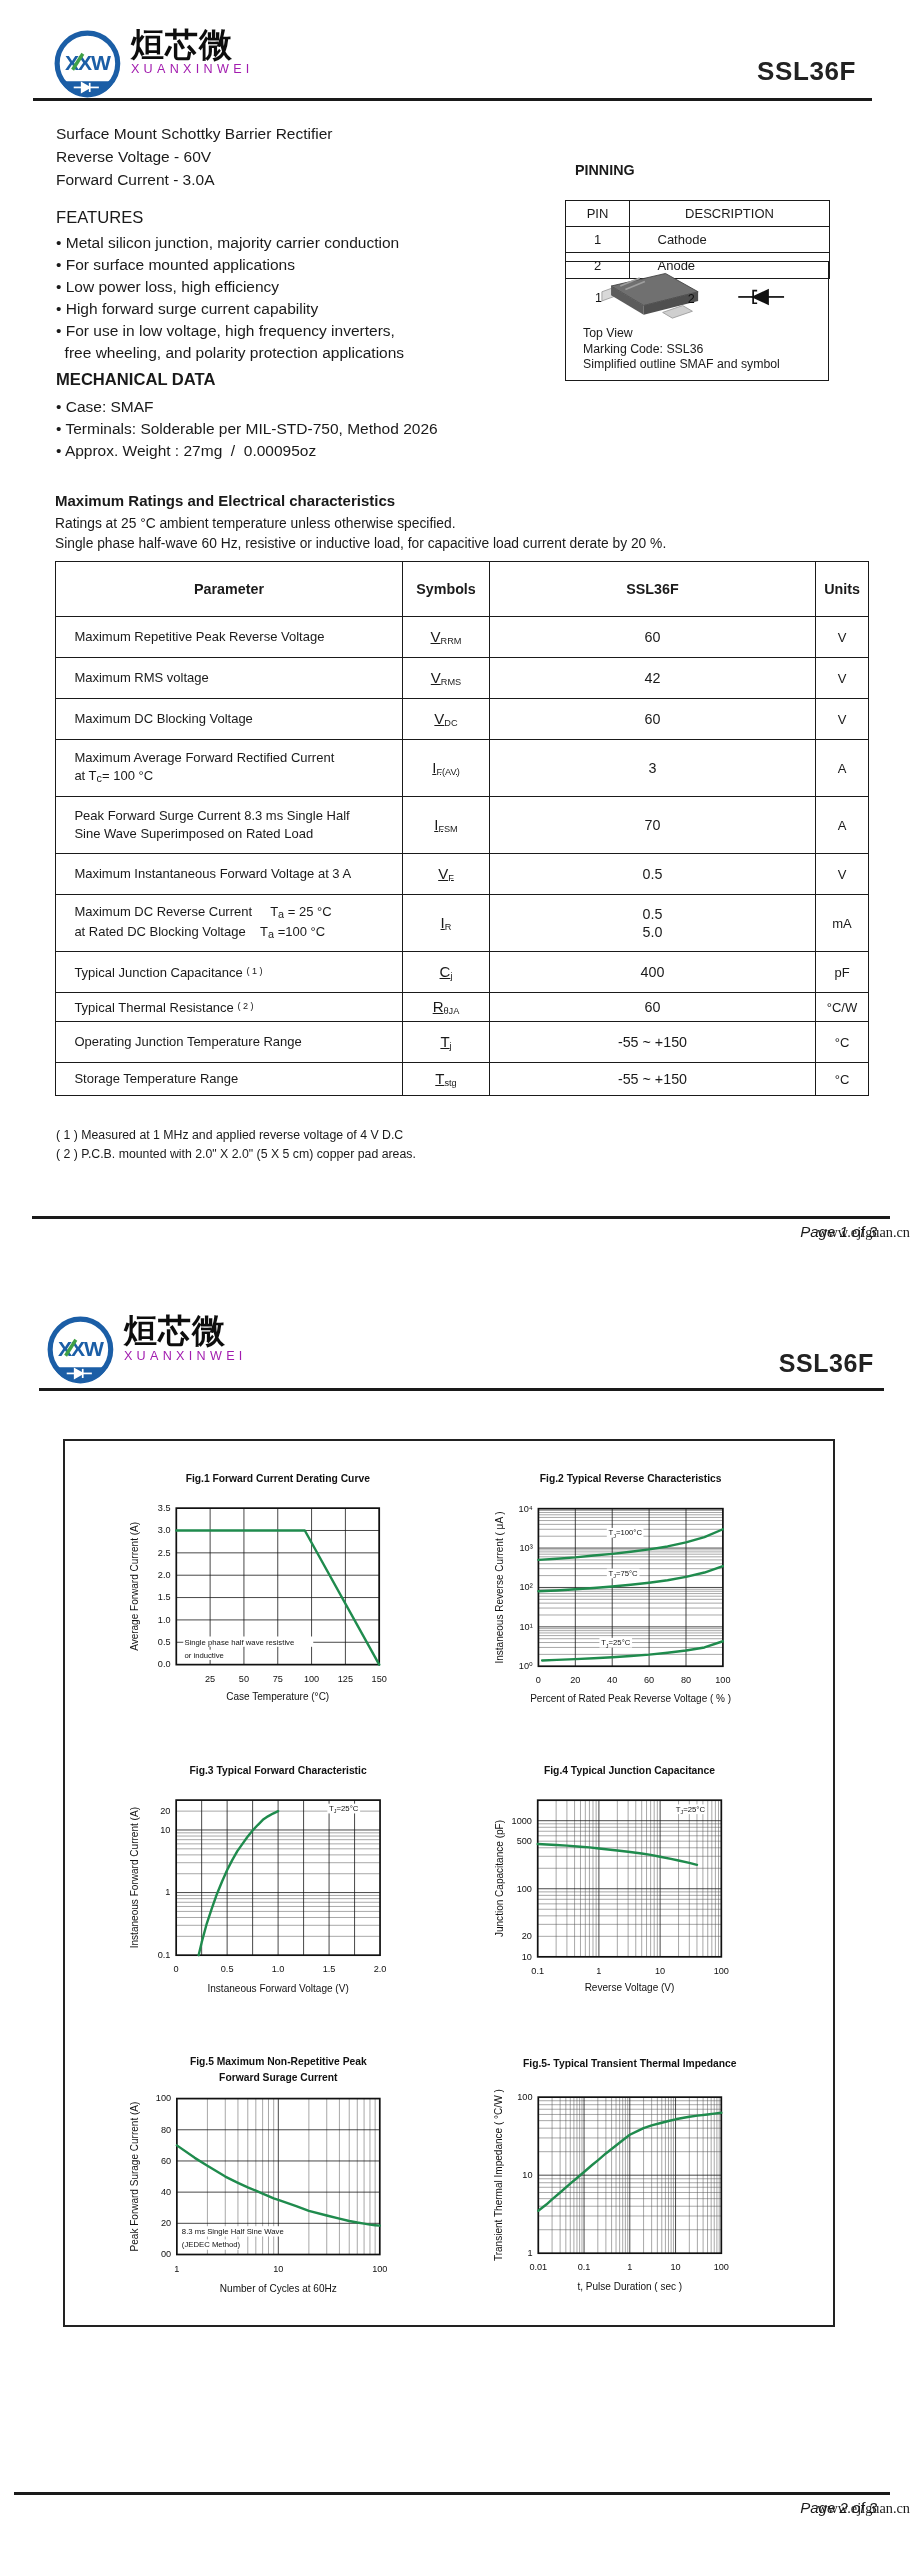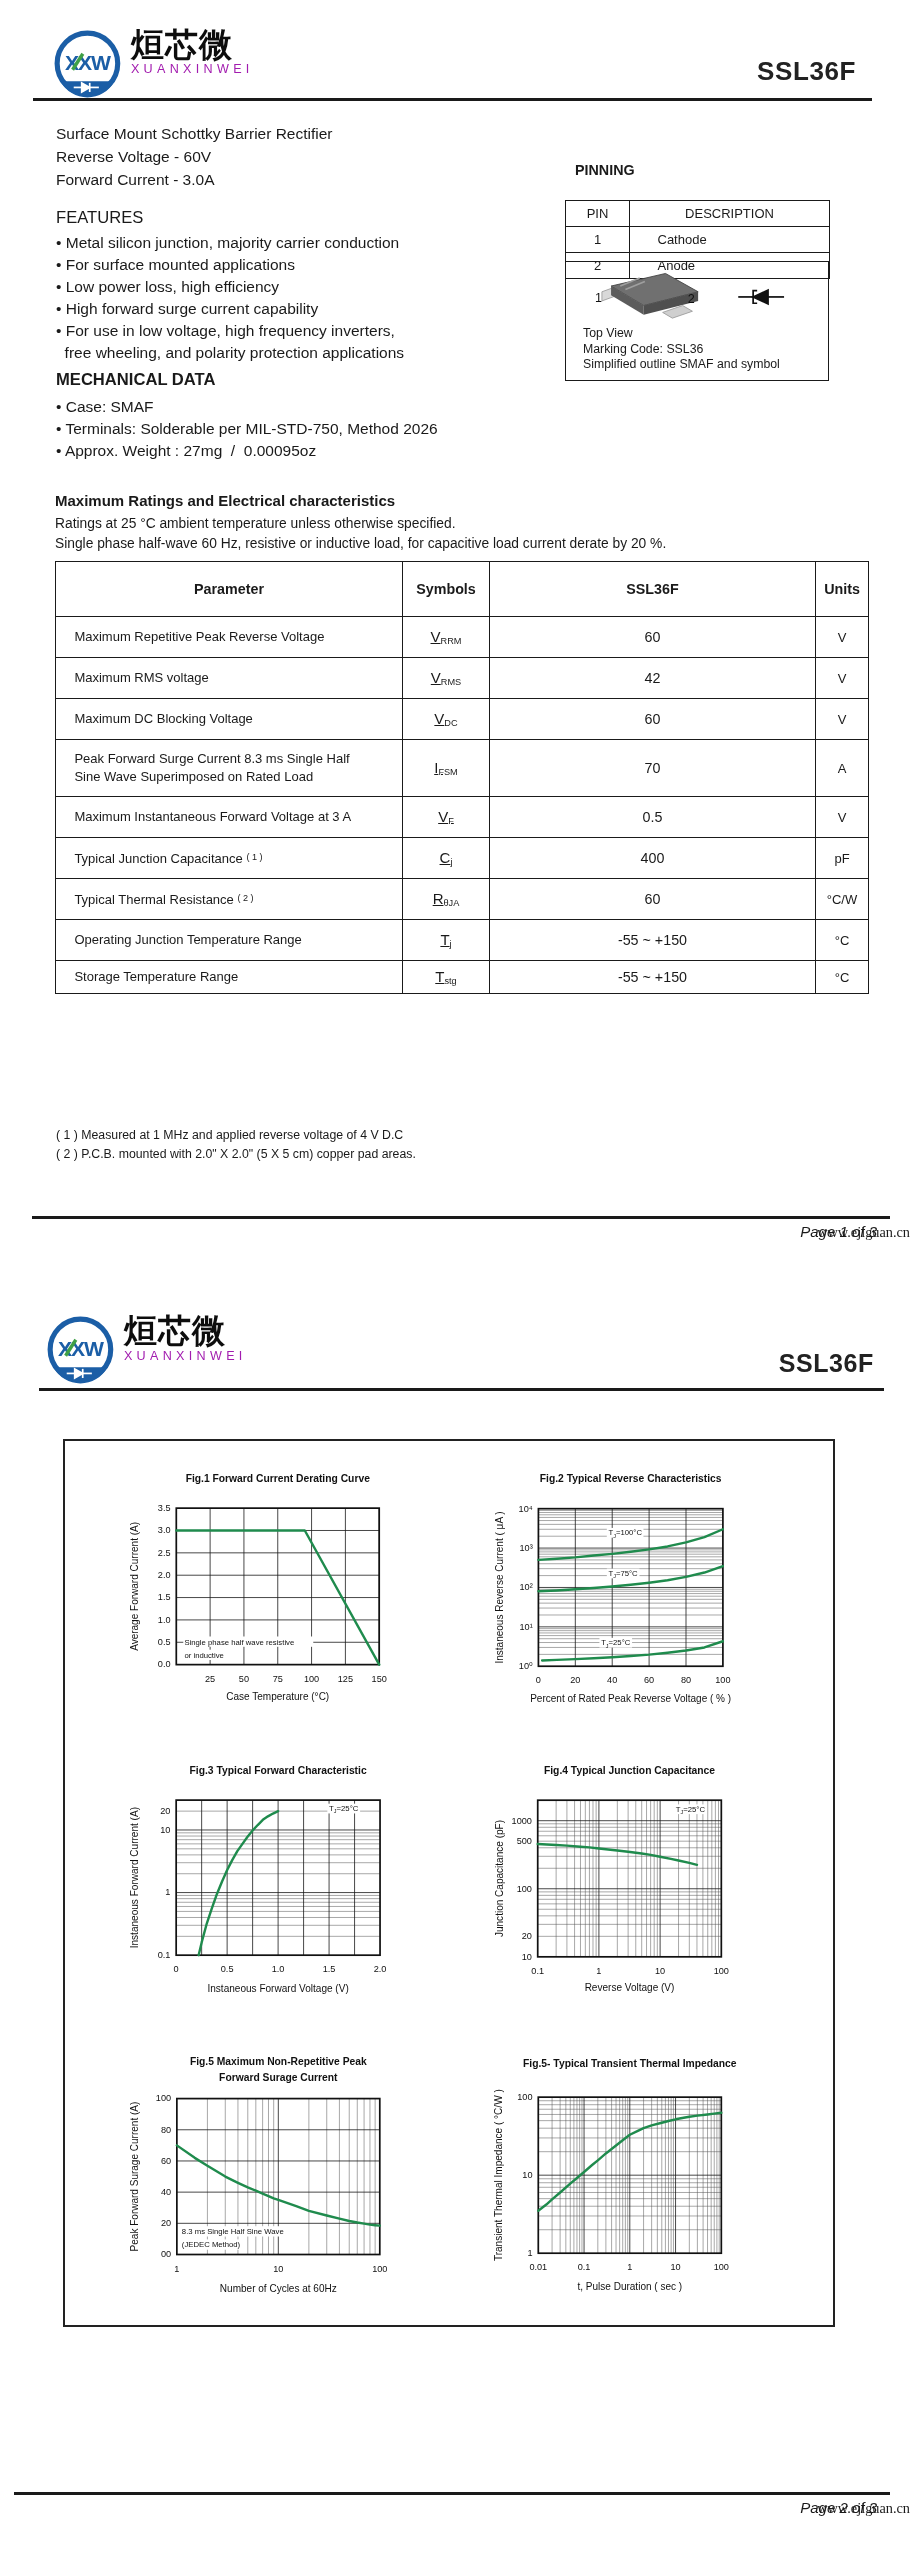--- a/index.html
+++ b/index.html
@@ -171,38 +171,50 @@
           <td class="cell-val">42</td>
           <td class="cell-unit">V</td>
         </tr>
         <tr style="height: 41px;">
           <td class="cell-param">Maximum DC Blocking Voltage</td>
           <td class="cell-sym">V<sub>DC</sub></td>
           <td class="cell-val">60</td>
           <td class="cell-unit">V</td>
         </tr>
         <tr style="height: 57px;">
+          <td class="cell-param">Maximum Average Forward Rectified Current<br>at T<sub>c</sub>= 100 °C</td>
+          <td class="cell-sym">I<sub>F(AV)</sub></td>
+          <td class="cell-val">3</td>
+          <td class="cell-unit">A</td>
+        </tr>
+        <tr style="height: 57px;">
           <td class="cell-param">Peak Forward Surge Current 8.3 ms Single Half<br>Sine Wave Superimposed on Rated Load</td>
           <td class="cell-sym">I<sub>FSM</sub></td>
           <td class="cell-val">70</td>
           <td class="cell-unit">A</td>
         </tr>
         <tr style="height: 41px;">
           <td class="cell-param">Maximum Instantaneous Forward Voltage at 3 A</td>
           <td class="cell-sym">V<sub>F</sub></td>
           <td class="cell-val">0.5</td>
           <td class="cell-unit">V</td>
         </tr>
+        <tr style="height: 57px;">
+          <td class="cell-param">Maximum DC Reverse Current&nbsp;&nbsp;&nbsp;&nbsp;&nbsp;T<sub>a</sub> = 25 °C<br>at Rated DC Blocking Voltage&nbsp;&nbsp;&nbsp;&nbsp;T<sub>a</sub> =100 °C</td>
+          <td class="cell-sym">I<sub>R</sub></td>
+          <td class="cell-val">0.5<br>5.0</td>
+          <td class="cell-unit">mA</td>
+        </tr>
         <tr style="height: 41px;">
           <td class="cell-param">Typical Junction Capacitance&nbsp;<sup>( 1 )</sup></td>
           <td class="cell-sym">C<sub>j</sub></td>
           <td class="cell-val">400</td>
           <td class="cell-unit">pF</td>
         </tr>
-        <tr style="height: 41px;">
+        <tr style="height: 29px;">
           <td class="cell-param">Typical Thermal Resistance&nbsp;<sup>( 2 )</sup></td>
           <td class="cell-sym">R<sub>θJA</sub></td>
           <td class="cell-val">60</td>
           <td class="cell-unit">°C/W</td>
         </tr>
         <tr style="height: 41px;">
           <td class="cell-param">Operating Junction Temperature Range</td>
           <td class="cell-sym">T<sub>j</sub></td>
           <td class="cell-val">-55 ~ +150</td>
           <td class="cell-unit">°C</td>

